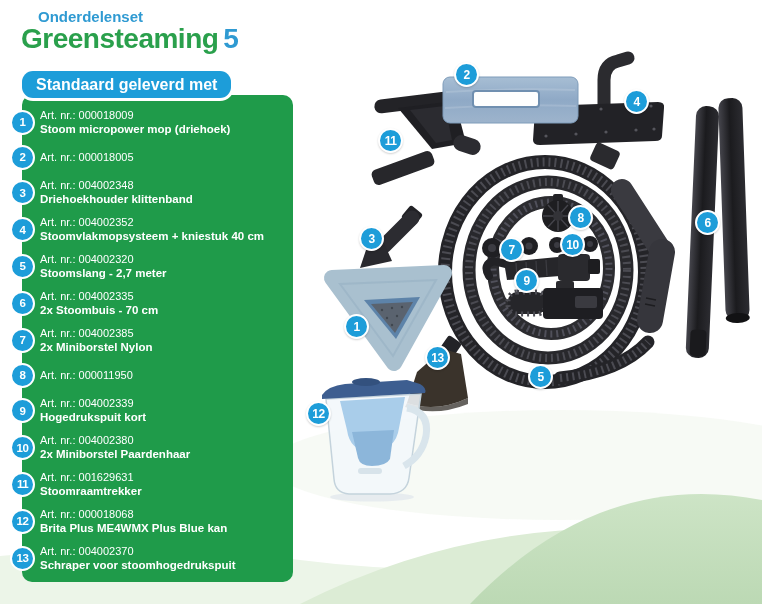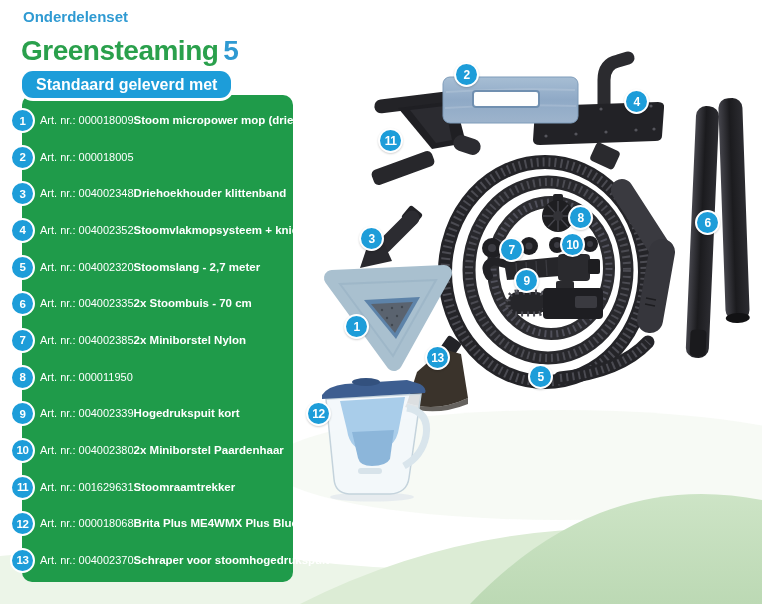--- a/index.html
+++ b/index.html
@@ -1,35 +1,35 @@
 <!DOCTYPE html>
 <html><head>
 <meta charset="utf-8">
 <style>
   html,body{margin:0;padding:0;background:#fff;}
   .page{position:relative;width:762px;height:604px;overflow:hidden;background:#ffffff;
         font-family:"Liberation Sans",sans-serif;}
   svg.collage{position:absolute;left:0;top:0;z-index:0;}
-  .eyebrow{position:absolute;left:23px;top:8px;z-index:3;color:#2f9ad2;
+  .eyebrow{position:absolute;left:38px;top:8px;z-index:3;color:#2f9ad2;
            font-size:15px;font-weight:700;text-align:right;}
   .title{position:absolute;left:21px;top:23px;z-index:3;color:#2aa04c;
-         font-size:28px;font-weight:700;letter-spacing:-0.5px;margin-top:12px;}
+         font-size:28px;font-weight:700;letter-spacing:-0.5px;}
   .title .tnum{color:#2f9ad2;margin-left:5px;}
   .badge-header{position:absolute;left:22px;top:71px;z-index:3;background:#1d9dd9;
                 color:#fff;font-weight:700;font-size:16px;line-height:27px;
                 padding:0 14px;border-radius:11px;box-shadow:0 0 0 3px #ffffff;}
   .panel{position:absolute;left:22px;top:95px;width:271px;height:487px;z-index:2;
          background:#1f9b4a;border-radius:10px;}
   .parts-list{position:absolute;left:0;right:4px;top:13px;bottom:9px;
               display:flex;flex-direction:column;justify-content:space-between;}
   .part-row{display:flex;align-items:center;}
   .pnum{flex:0 0 auto;width:21px;height:21px;margin-left:-12px;background:#1d9dd9;
         border:2px solid #fff;border-radius:50%;color:#fff;font-size:11.5px;font-weight:700;
         display:flex;align-items:center;justify-content:center;letter-spacing:-0.5px;}
-  .ptxt{margin-left:5px;display:flex;min-width:0;}
+  .ptxt{margin-left:5px;display:flex;flex-direction:column;min-width:0;}
   .art{color:#fff;font-size:11px;line-height:1.28;font-weight:400;white-space:nowrap;}
   .pname{color:#fff;font-size:11.5px;line-height:1.28;font-weight:700;white-space:nowrap;text-align:right;}
   .callout-layer{position:absolute;inset:0;z-index:4;pointer-events:none;}
   .callout{position:absolute;width:21px;height:21px;background:#1d9dd9;
            border:2.5px solid #fff;border-radius:50%;color:#fff;font-size:12px;font-weight:700;
            display:flex;align-items:center;justify-content:center;letter-spacing:-0.5px;
            box-shadow:0 1px 2px rgba(0,0,0,0.18);}
 </style>
 </head>
 <body>

